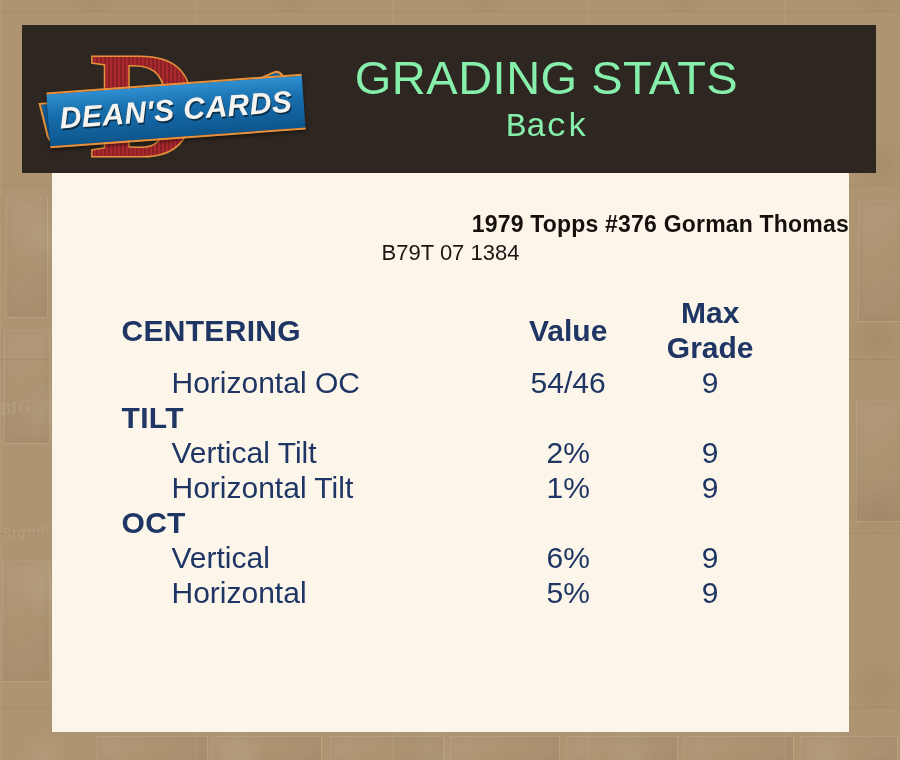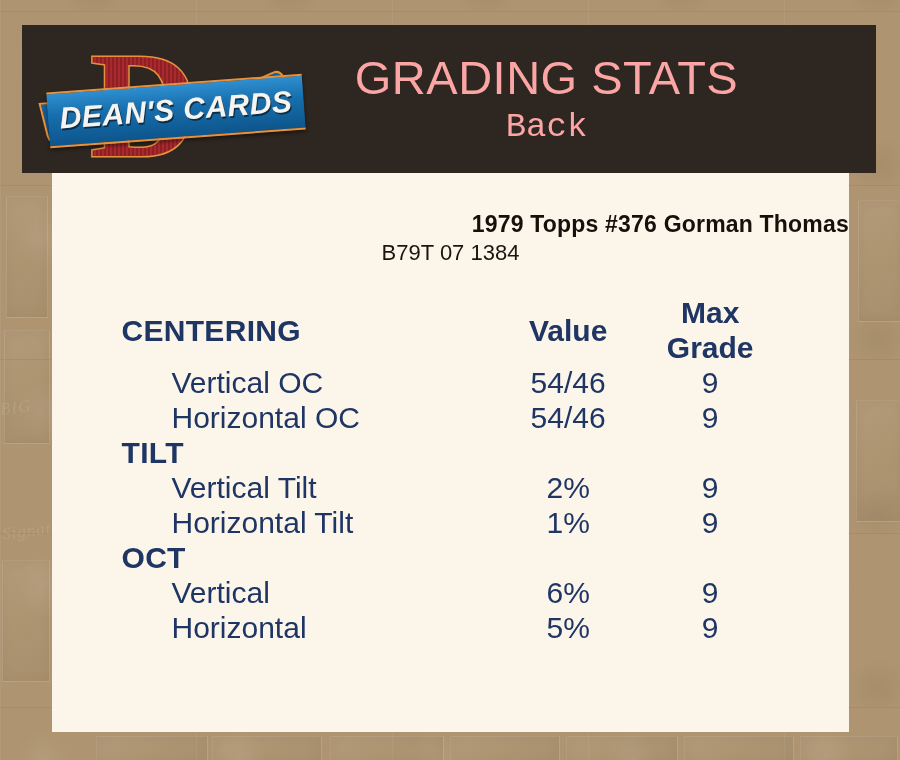--- a/index.html
+++ b/index.html
@@ -144,21 +144,21 @@
     letter-spacing: 0.5px;
     text-shadow: 1px 2px 0 rgba(0,0,0,0.55), 0 0 1px #8d8d8d;
     white-space: nowrap;
   }
 
   
   #header-titles {
     flex: 1;
     text-align: center;
     padding-right: 60px;
-    color: #fca5a5;
+    color: #86efac;
   }
   #header-title {
     font-size: 47px;
     line-height: 56px;
     letter-spacing: 0.5px;
     font-weight: normal;
   }
   #header-subtitle {
     font-size: 34px;
     line-height: 42px;
@@ -272,25 +272,20 @@
     <thead>
       <tr>
         <th class="col-label section-head">CENTERING</th>
         <th class="col-value">Value</th>
         <th class="col-grade">Max Grade</th>
       </tr>
     </thead>
     <tbody>
 
       <tr>
-        <td class="col-label row-label">Vertical OC</td>
-        <td class="col-value cell-value">54/46</td>
-        <td class="col-grade cell-grade">9</td>
-      </tr>
-      <tr>
         <td class="col-label row-label">Horizontal OC</td>
         <td class="col-value cell-value">54/46</td>
         <td class="col-grade cell-grade">9</td>
       </tr>
 
       <tr>
         <td class="col-label section-head">TILT</td>
         <td class="col-value"></td>
         <td class="col-grade"></td>
       </tr>

